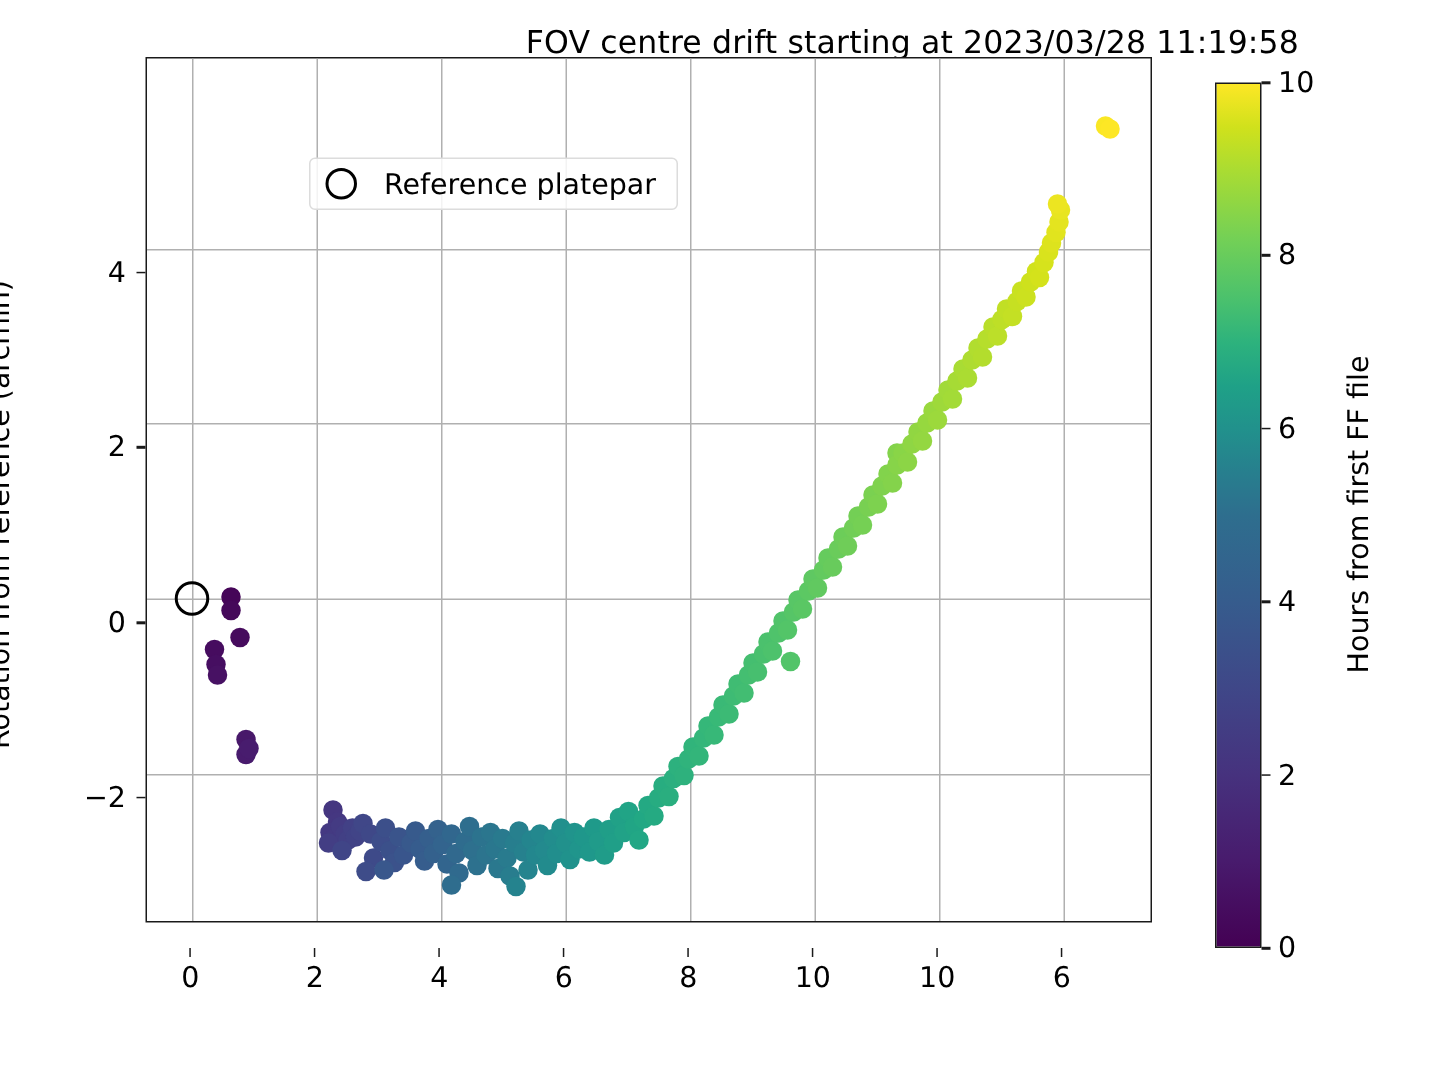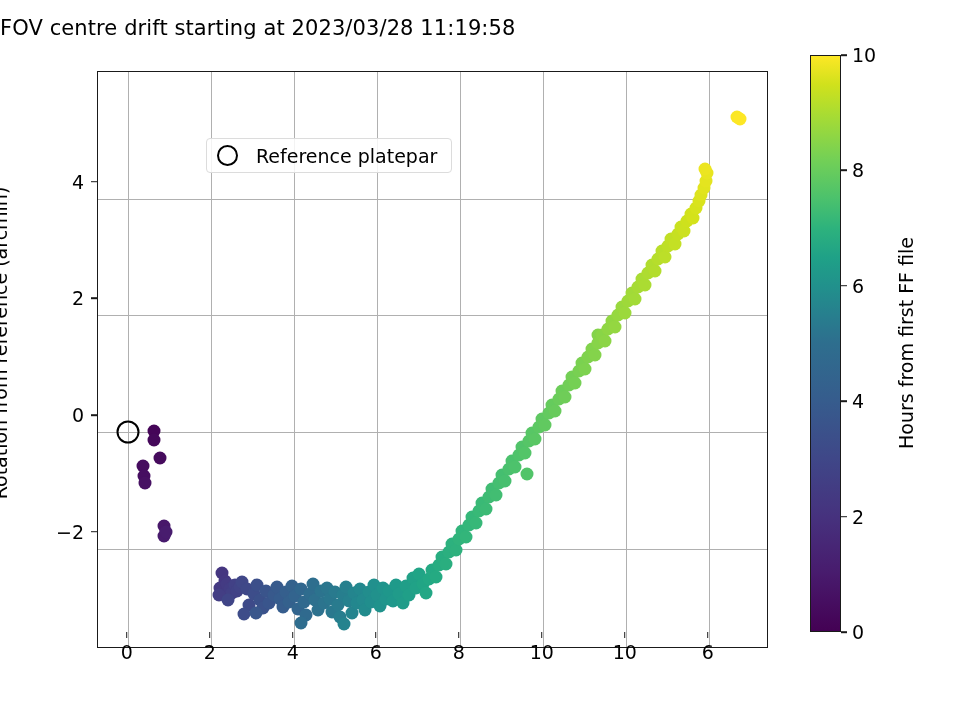--- a/index.html
+++ b/index.html
@@ -13,31 +13,31 @@
     height: 720px;
     background: #ffffff;
     font-family: "DejaVu Sans", sans-serif;
     overflow: hidden;
   }
   #chart-title {
     position: absolute;
     left: 0;
     top: 16px;
     width: 866px;
-    text-align: left;
+    text-align: right;
     font-size: 21px;
     color: #000000;
     letter-spacing: 0.1px;
     white-space: nowrap;
   }
   
   #plot-area {
     position: absolute;
     left: 97px;
-    top: 71px;
+    top: 38px;
     width: 671px;
     height: 577px;
     border: 1.6px solid #1a1a1a;
     box-sizing: border-box;
     background: #ffffff;
   }
   #grid-layer, #points-layer, #legend-marker-layer {
     position: absolute;
     left: 0; top: 0;
     width: 100%;

